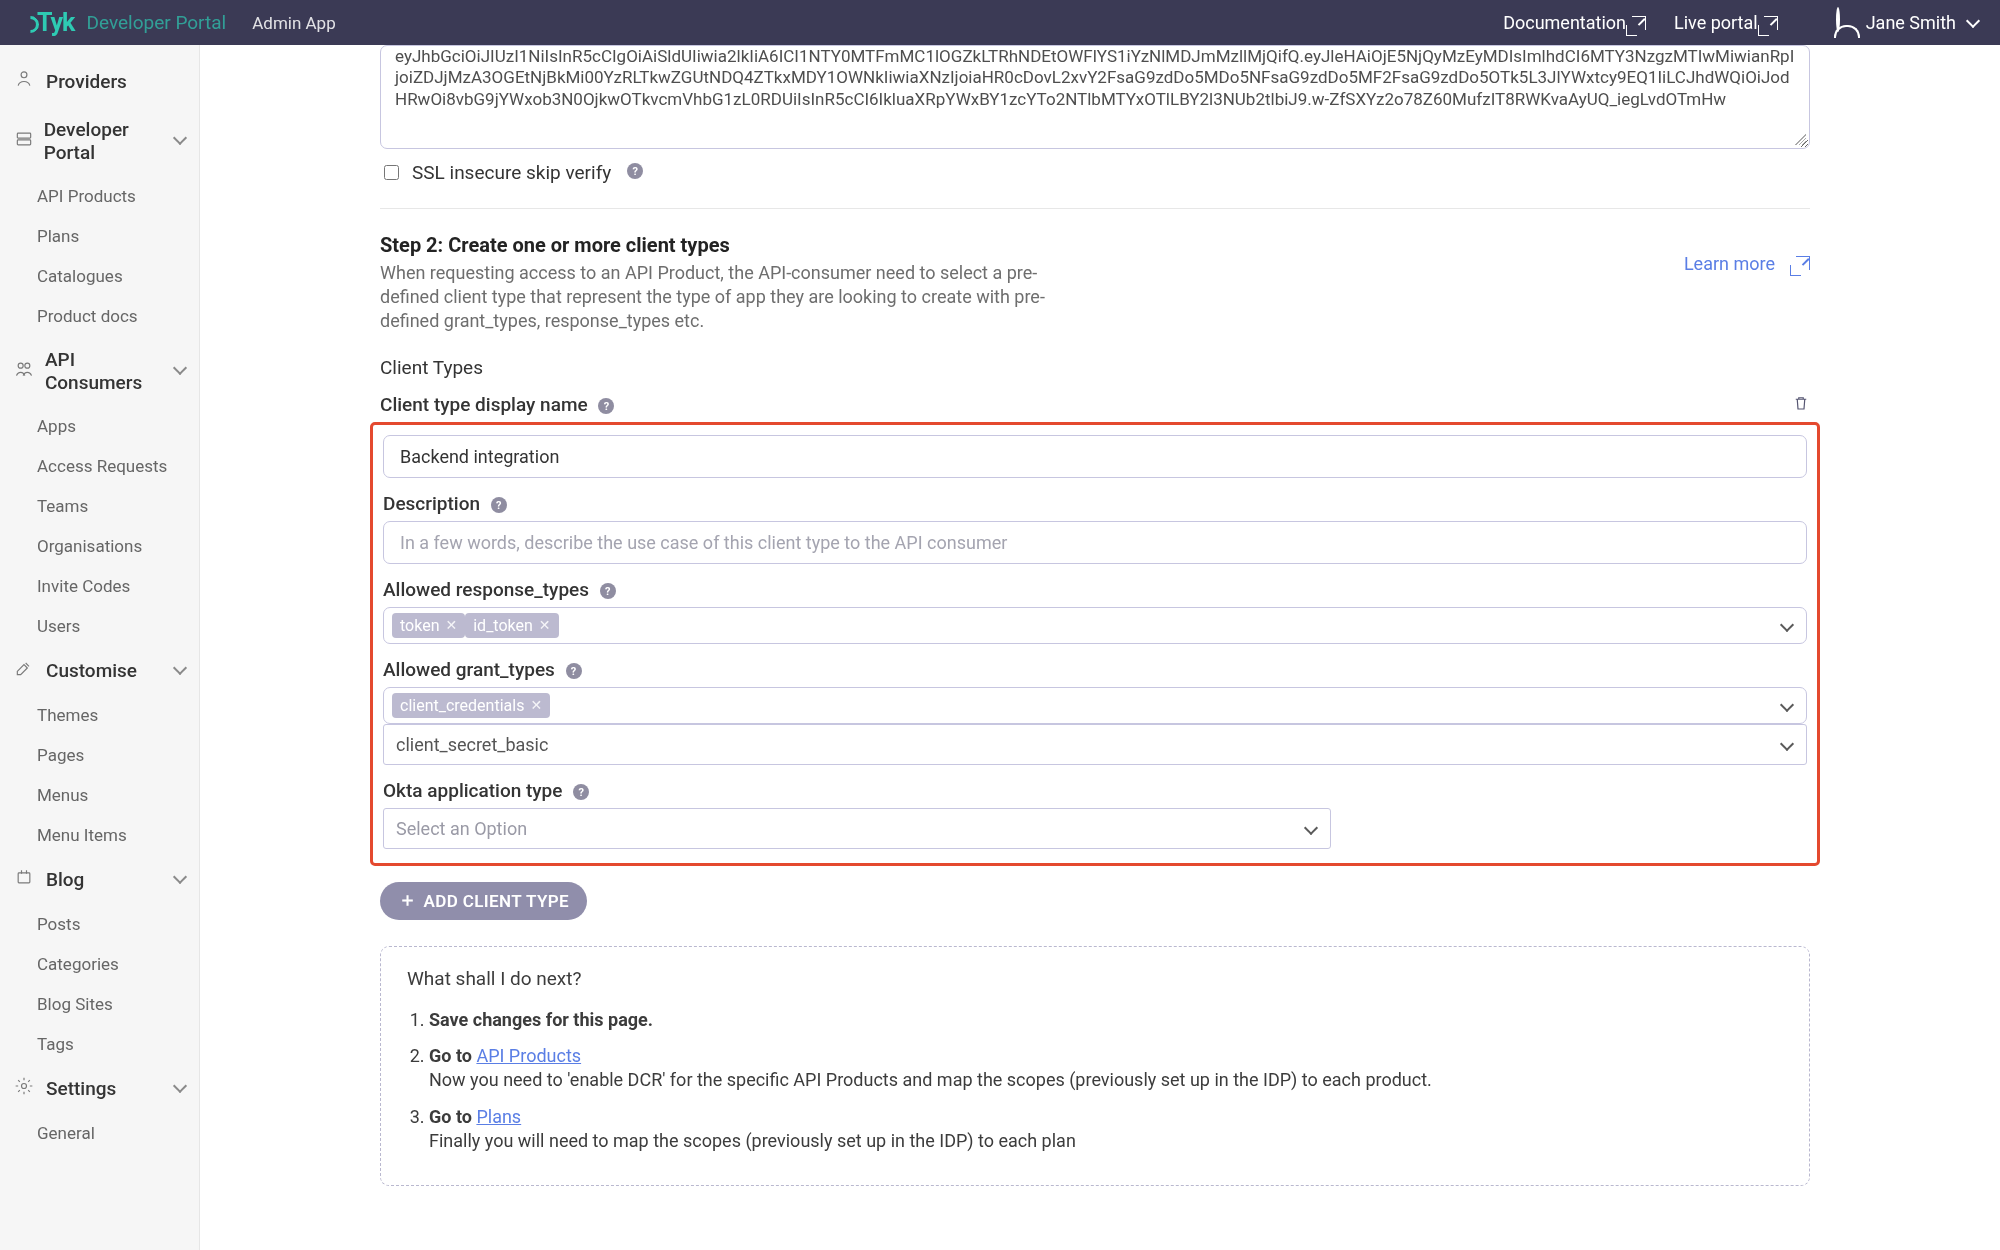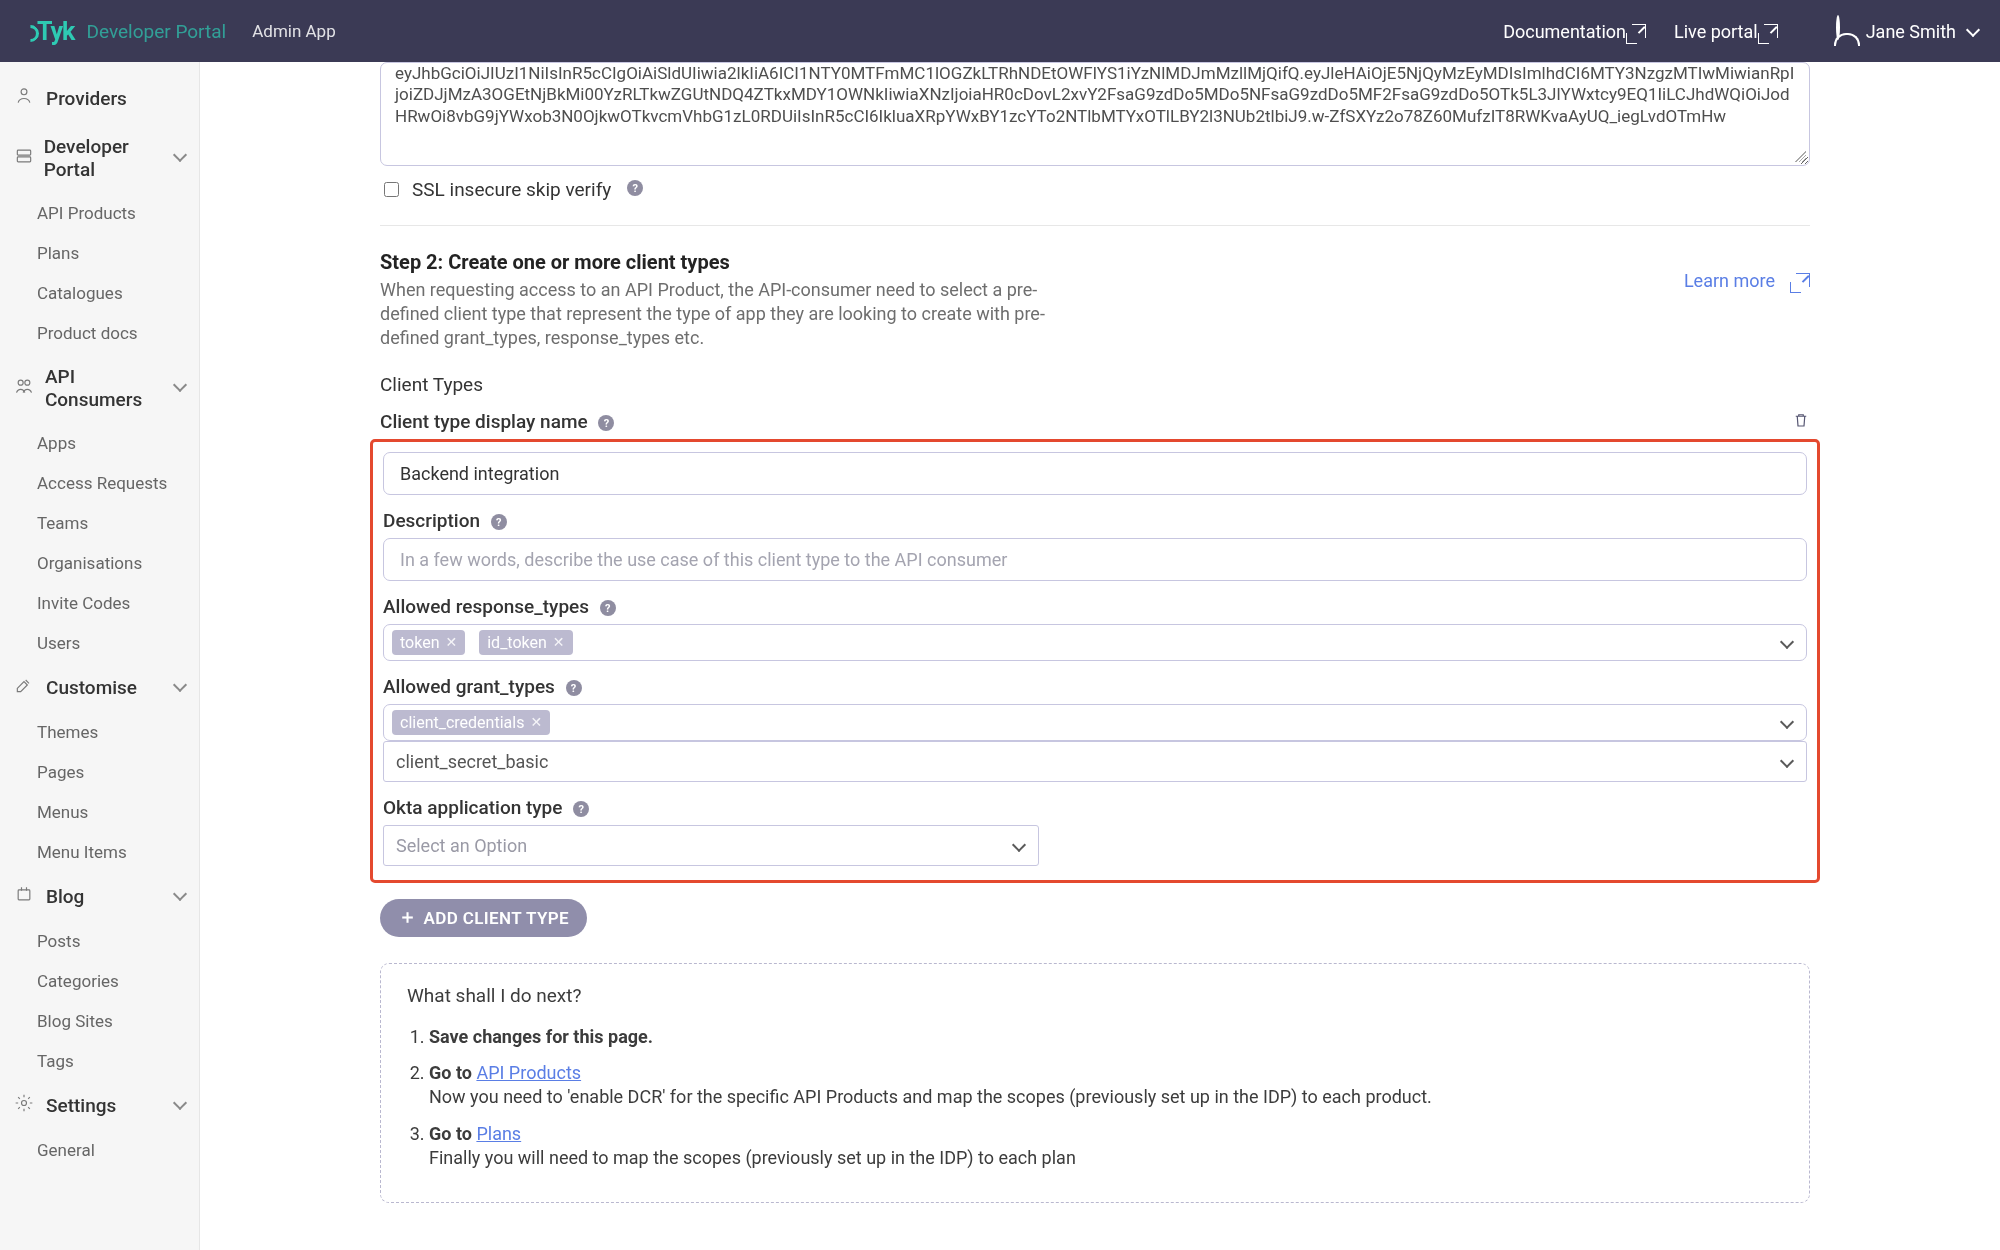--- a/index.html
+++ b/index.html
@@ -16,21 +16,21 @@
     --field-bg:#fff;
     --tag-bg:#bcbad0;
     --tag-text:#fff;
     --highlight-border:#e4492f;
     --help-bg:#edeaf5;
   }
   *{box-sizing:border-box;font-family:-apple-system,BlinkMacSystemFont,"Segoe UI",Roboto,Helvetica,Arial,sans-serif;}
   body{margin:0;background:#fff;color:var(--text-dark);font-size:19px;}
 
   
-  .topbar{height:62px;background:var(--bg-dark);color:#fff;display:flex;align-items:center;padding:0 22px;font-size:18px;}
+  .topbar{height:45px;background:var(--bg-dark);color:#fff;display:flex;align-items:center;padding:0 22px;font-size:18px;}
   .logo{display:flex;align-items:center;gap:12px;}
   .logo-mark{color:var(--teal);font-weight:700;font-size:25px;letter-spacing:-1px;display:flex;align-items:center;}
   .logo-mark .arc{display:inline-block;width:17px;height:17px;border:3px solid var(--teal);border-top-color:transparent;border-left-color:transparent;border-radius:50%;transform:rotate(-45deg);margin-right:-2px;position:relative;top:2px;}
   .logo-sub{color:var(--teal);opacity:.7;font-weight:400;font-size:19px;}
   .logo-app{color:#fff;opacity:.85;font-size:17px;margin-left:14px;}
   .topbar-right{margin-left:auto;display:flex;align-items:center;gap:28px;}
   .topbar-link{color:#fff;font-size:18px;display:flex;align-items:center;gap:6px;cursor:pointer;}
   .usermenu{display:flex;align-items:center;gap:8px;cursor:pointer;padding-left:30px;}
   .ext-icon{width:14px;height:14px;border:1.5px solid #fff;border-left:none;border-bottom:none;position:relative;}
   .ext-icon::after{content:"";position:absolute;width:10px;height:10px;border:1.5px solid #fff;border-top:none;border-right:none;left:-6px;bottom:-6px;}
@@ -72,27 +72,27 @@
 
   label.fld{display:block;font-size:19px;font-weight:500;margin:14px 0 6px 0;}
   .trash{float:right;color:#565672;cursor:pointer;}
   .trash svg{width:18px;height:20px;}
 
   .highlight-zone{border:3px solid var(--highlight-border);border-radius:5px;padding:10px 10px 14px 10px;margin:0 -10px 6px -10px;}
 
   .text-input{width:100%;border:1px solid var(--field-border);border-radius:7px;padding:10px 16px;font-size:18px;color:#333;outline:none;background:#fff;}
   .text-input::placeholder{color:#a4a4b0;}
 
-  .multiselect{width:100%;border:1px solid var(--field-border);border-radius:7px;padding:5px 38px 5px 8px;min-height:36px;display:flex;align-items:center;flex-wrap:wrap;gap:14px;position:relative;background:#fff;}
+  .multiselect{width:100%;border:1px solid var(--field-border);border-radius:7px;padding:5px 38px 5px 8px;min-height:36px;display:flex;align-items:center;flex-wrap:wrap;gap:0;position:relative;background:#fff;}
   .multiselect .arrow{position:absolute;right:14px;top:50%;margin-top:-5px;width:10px;height:10px;border-right:2px solid #5a5a5a;border-bottom:2px solid #5a5a5a;transform:rotate(45deg);}
   .tag{background:var(--tag-bg);color:#fff;border-radius:4px;padding:3px 8px;font-size:16px;display:flex;align-items:center;gap:6px;}
   .tag .x{font-size:14px;cursor:pointer;opacity:.85;}
 
   .select{width:100%;border:1px solid var(--field-border);border-radius:3px;padding:9px 38px 9px 12px;font-size:18px;color:#555;position:relative;background:#fff;}
-  .select.small{width:656px;max-width:100%;}
+  .select.small{width:948px;max-width:100%;}
   .select .arrow{position:absolute;right:14px;top:50%;margin-top:-5px;width:10px;height:10px;border-right:2px solid #5a5a5a;border-bottom:2px solid #5a5a5a;transform:rotate(45deg);}
   .select.placeholder{color:#9a9aa6;}
 
   .add-btn{margin-top:10px;background:#908eab;color:#fff;border:none;border-radius:22px;padding:9px 18px;font-size:17px;font-weight:600;letter-spacing:.4px;cursor:pointer;display:inline-flex;align-items:center;gap:6px;}
   .add-btn .plus{font-size:19px;line-height:0;position:relative;top:-1px;}
 
   .guide-box{border:1.5px dashed #b9b8cf;border-radius:9px;padding:20px 26px;margin-top:26px;font-size:18px;color:#3c3c3c;}
   .guide-box .q{font-size:19px;margin:0 0 18px 0;}
   .guide-box ol{margin:0;padding-left:22px;color:#3c3c3c;}
   .guide-box li{margin-bottom:12px;line-height:1.35;}

